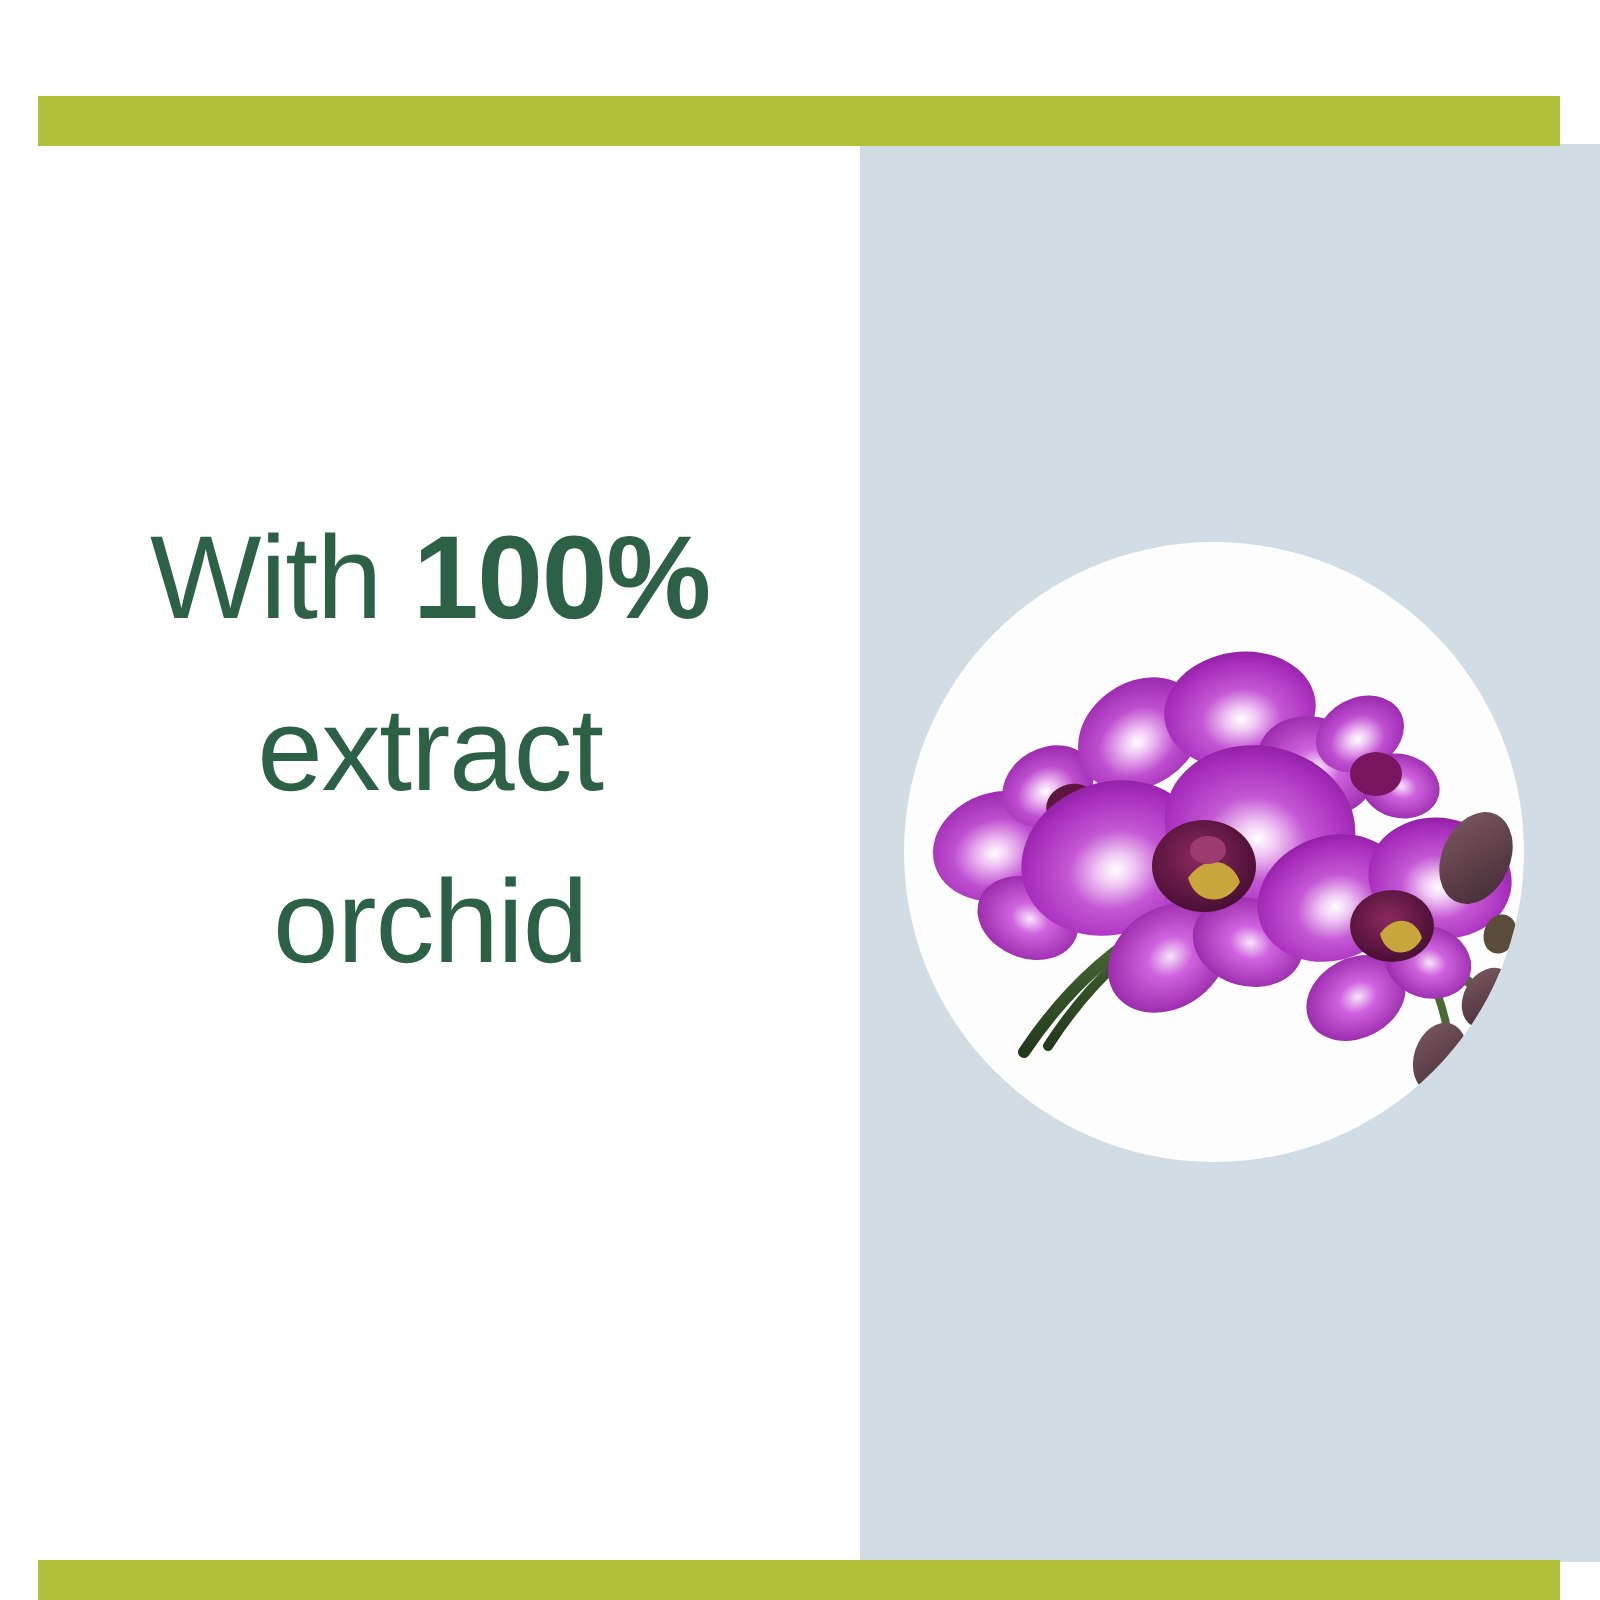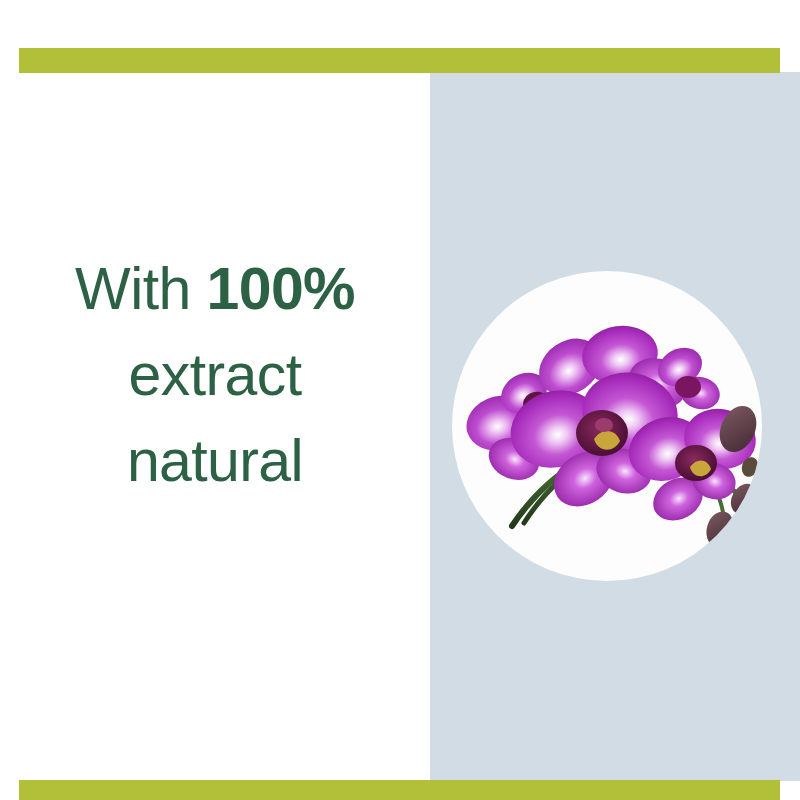--- a/index.html
+++ b/index.html
@@ -100,21 +100,21 @@
 
   <div class="bar bar-top"></div>
 
   <div class="bar bar-bottom"></div>
 
   <div class="copy">
     <span class="line">
       <span class="w-light">With </span><span class="w-bold">100%</span>
     </span>
     <span class="line w-light">extract</span>
-    <span class="line w-light">natural</span>
+    <span class="line w-light">orchid</span>
   </div>
 
   <div class="medallion">
     <svg viewBox="0 0 310 310" xmlns="http://www.w3.org/2000/svg">
       <defs>
         <radialGradient id="pet" cx="50%" cy="58%" r="62%">
           <stop offset="0%" stop-color="#ffffff"></stop>
           <stop offset="16%" stop-color="#f0c9f4"></stop>
           <stop offset="42%" stop-color="#c457d4"></stop>
           <stop offset="78%" stop-color="#a82ebc"></stop>

